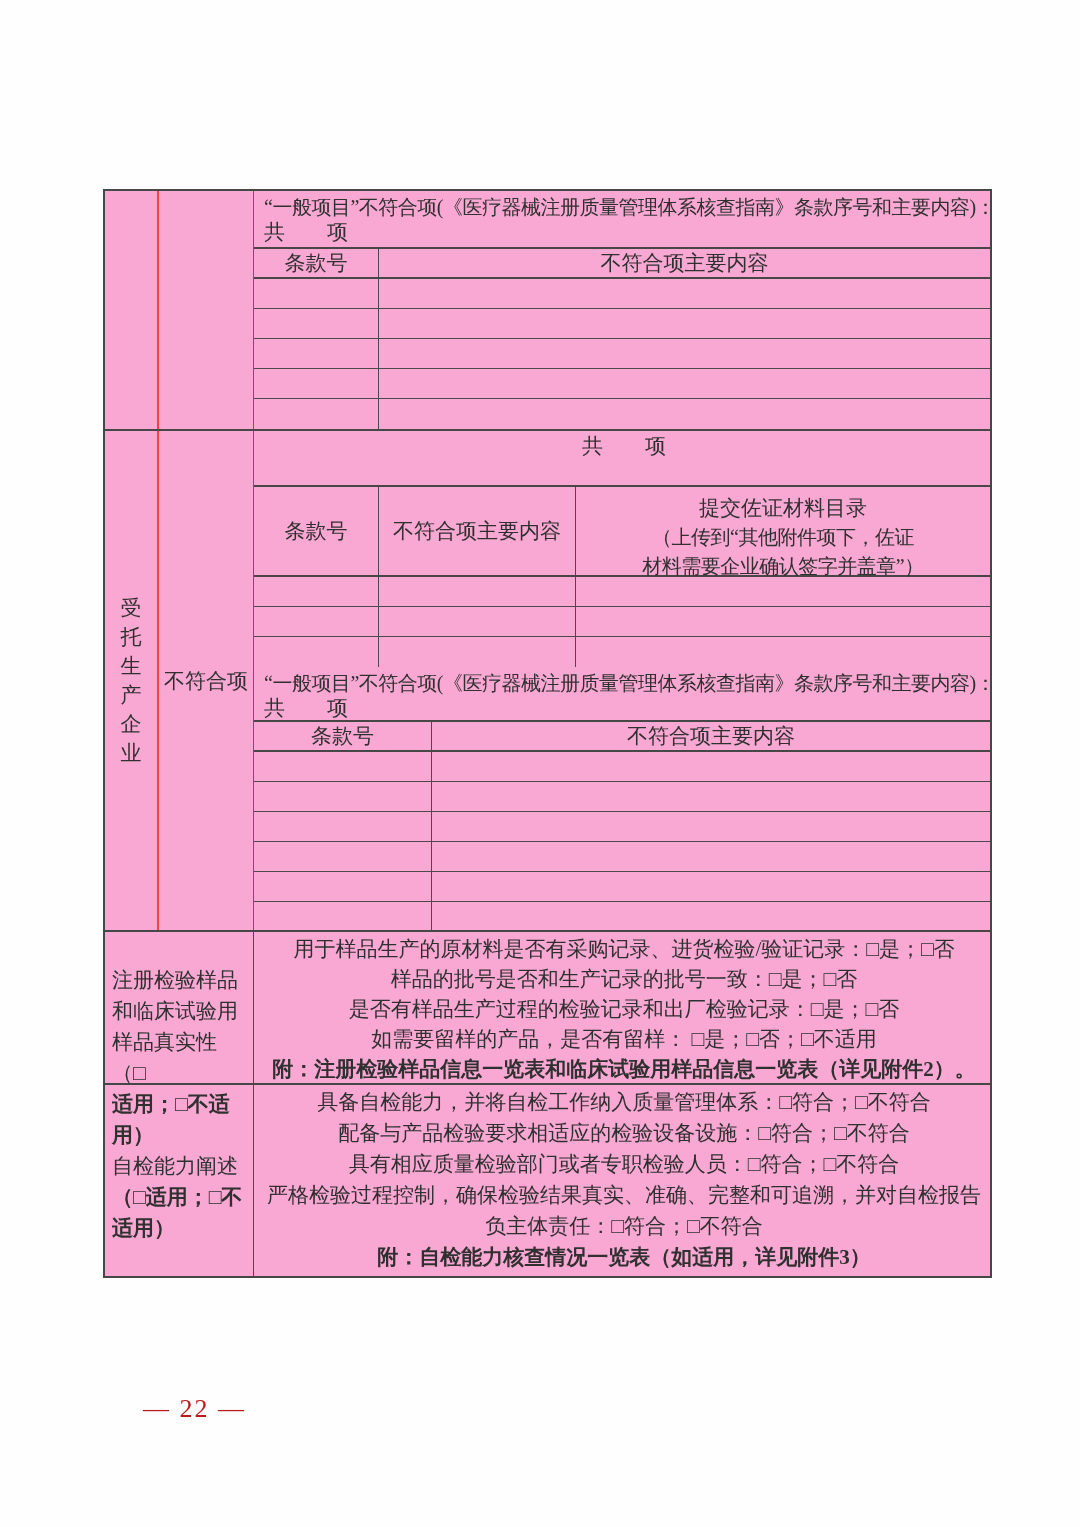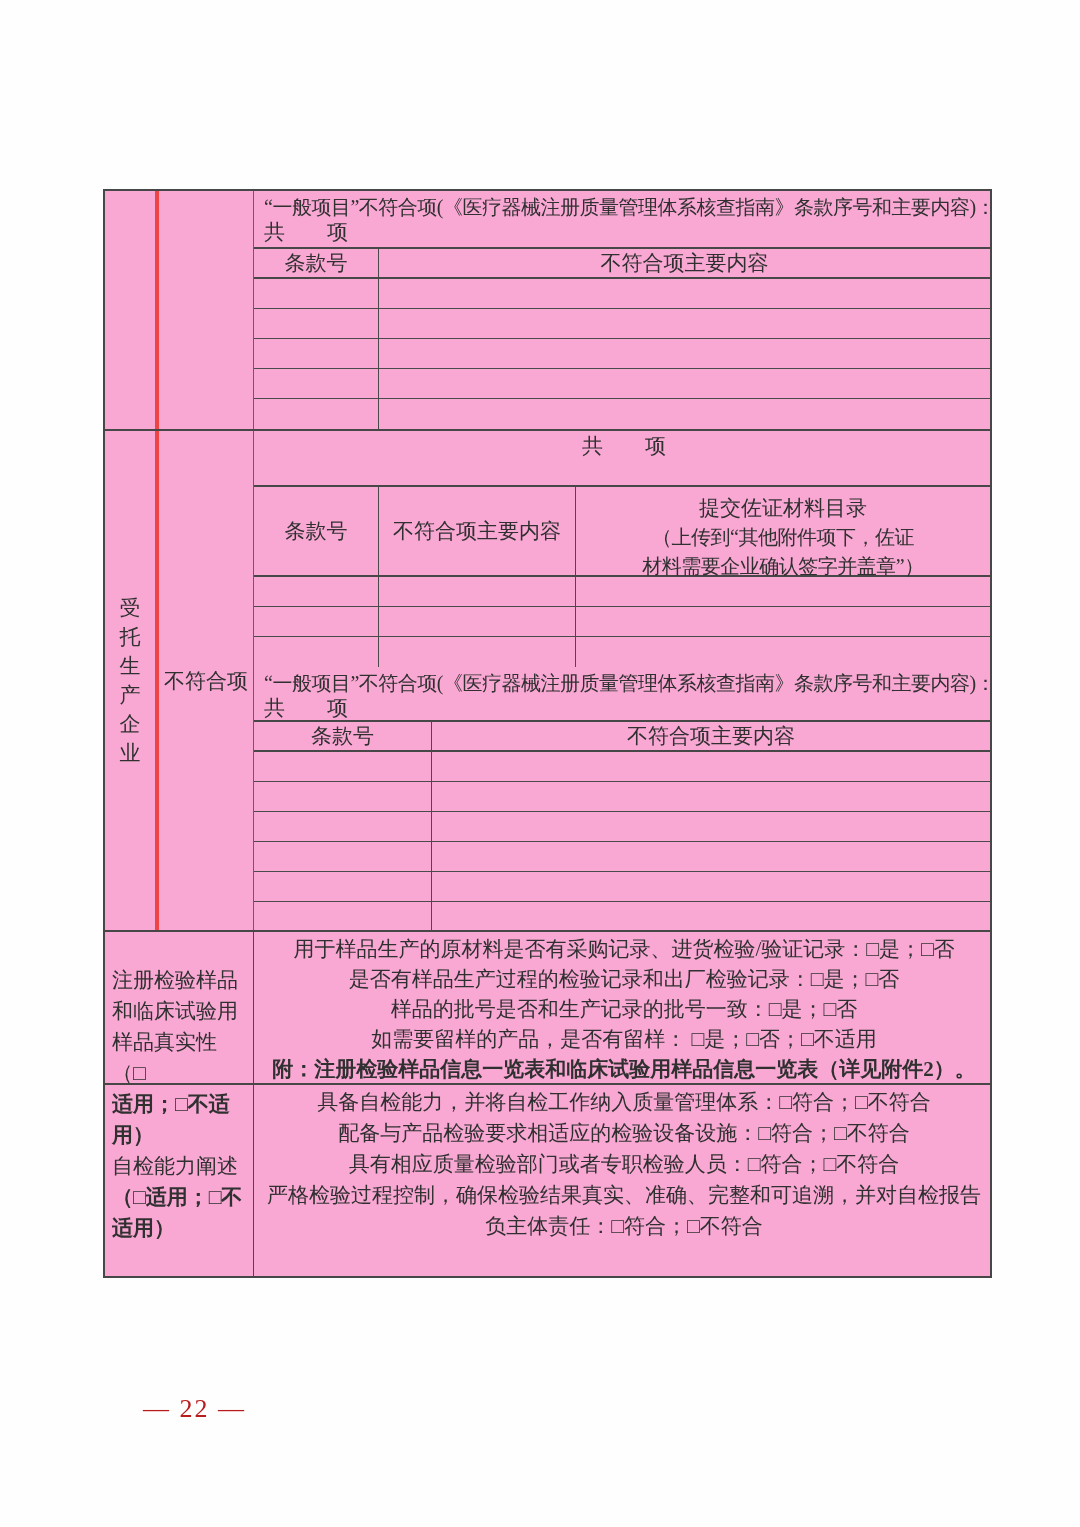--- a/index.html
+++ b/index.html
@@ -8,21 +8,21 @@
     position:relative; width:1080px; height:1527px; background:#fefefe;
     font-family:"Liberation Serif","DejaVu Serif",serif;
     color:#303030; overflow:hidden;
   }
   .doc-table {
     position:absolute; left:103px; top:189px; width:889px;
     border:2px solid #474747; background:#f9a8d4;
   }
   .sec { display:flex; border-top:2px solid #474747; }
   .sec:first-child { border-top:none; }
-  .colA { width:54px; border-right:4px solid #ef4444; display:flex; align-items:center; justify-content:center; }
+  .colA { width:54px; border-right:2px solid #ef4444; display:flex; align-items:center; justify-content:center; }
   .colB { width:95px; border-right:1px solid #4d7c0f; display:flex; align-items:center; justify-content:center; font-size:21px; }
   .colC { flex:1; min-width:0; }
   .sec1 { height:238px; }
   .sec2 { height:501px; }
   .sec3 { height:153px; }
   .sec4 { height:193px; }
   .v-label { width:24px; line-height:29px; word-break:break-all; text-align:center; font-size:21px; }
   .hdr-block { padding:3px 6px 0 10px; }
   .hdr-line1 { font-size:20px; line-height:26px; letter-spacing:-0.5px; white-space:nowrap; }
   .hdr-line2 { font-size:21px; line-height:25px; }
@@ -182,40 +182,41 @@
     <div class="sec sec3">
       <div class="colLabel">
         <span>注册检验样品
 和临床试验用
 样品真实性（□
 </span><span class="b">适用；□不适
 用）</span>
       </div>
       <div class="colText">
         <div class="tline">用于样品生产的原材料是否有采购记录、进货检验/验证记录：□是；□否</div>
+        <div class="tline">样品的批号是否和生产记录的批号一致：□是；□否</div>
         <div class="tline">是否有样品生产过程的检验记录和出厂检验记录：□是；□否</div>
-        <div class="tline">样品的批号是否和生产记录的批号一致：□是；□否</div>
         <div class="tline">如需要留样的产品，是否有留样： □是；□否；□不适用</div>
         <div class="tline b">附：注册检验样品信息一览表和临床试验用样品信息一览表（详见附件2）。</div>
       </div>
     </div>
 
     <div class="sec sec4">
       <div class="colLabel v-center">
         <div>
           <span>自检能力阐述
 </span><span class="b">（□适用；□不
 适用）</span>
         </div>
       </div>
       <div class="colText">
         <div class="tline">具备自检能力，并将自检工作纳入质量管理体系：□符合；□不符合</div>
         <div class="tline">配备与产品检验要求相适应的检验设备设施：□符合；□不符合</div>
         <div class="tline">具有相应质量检验部门或者专职检验人员：□符合；□不符合</div>
         <div class="tline">严格检验过程控制，确保检验结果真实、准确、完整和可追溯，并对自检报告负主体责任：□符合；□不符合</div>
+        <div class="tline b">附：自检能力核查情况一览表（如适用，详见附件3）</div>
       </div>
     </div>
 
   </div>
 
   <div class="page-num">— 22 —</div>
 
 </div>
 
 </body></html>

